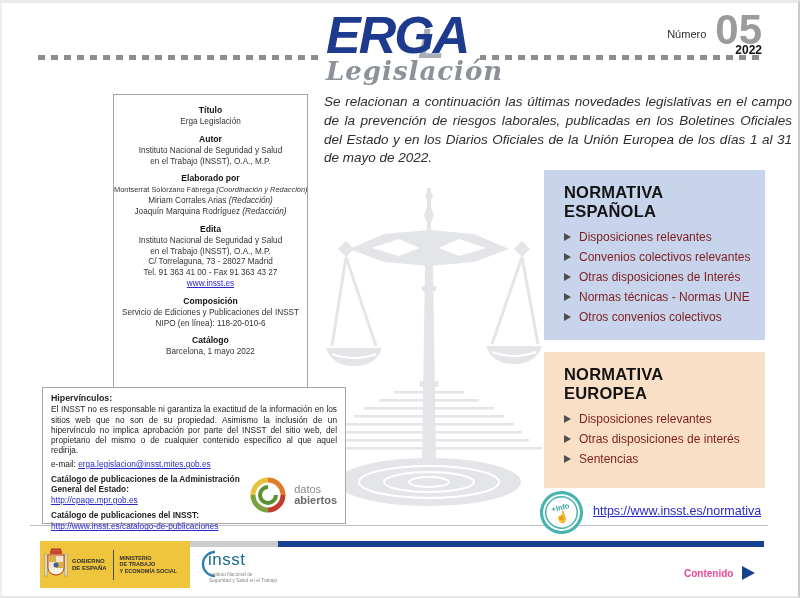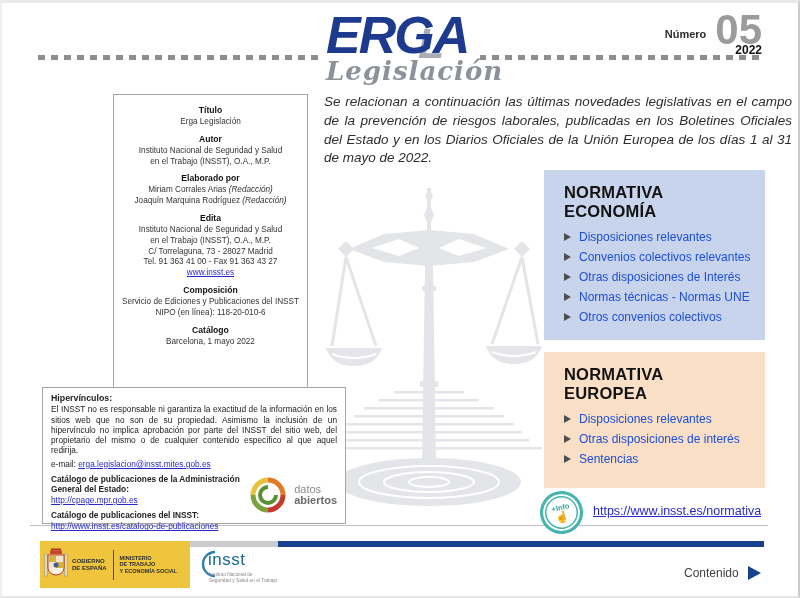--- a/index.html
+++ b/index.html
@@ -20,21 +20,21 @@
   .brand-word{position:relative;display:block;font-style:italic;font-weight:900;
     font-size:52px;line-height:38px;letter-spacing:-2px;color:#1e3a8f;z-index:2;}
   .brand-accent{position:absolute;left:92px;top:3px;font-style:italic;font-weight:900;
     font-size:43px;color:#a9aeb6;z-index:1;}
   .brand-script{display:block;margin-top:2px;font-family:"DejaVu Serif",serif;
     font-style:italic;font-weight:bold;font-size:26px;color:#8d929a;letter-spacing:1px;}
 
   
   .issue{position:absolute;left:640px;top:10px;width:120px;}
   .issue-top{display:flex;justify-content:flex-end;align-items:center;gap:9px;}
-  .issue-label{font-size:11px;font-weight:bold;color:#2e2e2e;margin-top:8px;}
+  .issue-label{font-size:11px;font-weight:normal;color:#2e2e2e;margin-top:8px;}
   .issue-number{font-size:42px;line-height:34px;font-weight:bold;color:#9b9b9b;}
   .issue-year{text-align:right;font-size:12px;font-weight:bold;color:#111;margin-top:-4px;}
 
   
   .masthead{position:absolute;left:111px;top:91px;width:195px;height:294px;box-sizing:border-box;
     border:1px solid #a6a6a6;background:#fff;text-align:center;color:#333;padding-top:10px;z-index:2;}
   .mh-heading{font-size:8.6px;font-weight:bold;color:#111;margin:6px 0 2px;}
   .mh-heading.first{margin-top:0;}
   .mh-line{font-size:8.2px;line-height:10.8px;}
   .mh-line.xs{font-size:7.4px;white-space:nowrap;}
@@ -59,21 +59,21 @@
 
   
   .watermark{position:absolute;left:322px;top:183px;z-index:0;}
 
   
   .nbox{position:absolute;left:542px;width:221px;box-sizing:border-box;padding:13px 0 0 20px;z-index:2;}
   .nbox-es{top:167px;height:170px;background:#c7d4ec;}
   .nbox-eu{top:349px;height:136px;background:#f8dfc6;}
   .nbox-title{font-size:16.5px;font-weight:bold;color:#131313;line-height:19px;letter-spacing:0.2px;}
   .nbox-items{margin-top:6px;}
-  .nbox-item{display:flex;align-items:center;gap:8px;height:20px;font-size:12px;color:#1d4ed8;}
+  .nbox-item{display:flex;align-items:center;gap:8px;height:20px;font-size:12px;color:#7f1d1d;}
   .arrow-icon{width:0;height:0;border-left:7px solid #4f4f4f;
     border-top:4.5px solid transparent;border-bottom:4.5px solid transparent;flex:0 0 auto;}
 
   
   .info-badge{position:absolute;left:538px;top:488px;width:43px;height:43px;border-radius:50%;
     border:3px solid #45b4ae;box-sizing:border-box;background:#fff;z-index:2;cursor:pointer;
     display:flex;flex-direction:column;align-items:center;justify-content:center;
     transform:rotate(-12deg);box-shadow:inset 0 0 0 2px #fff,inset 0 0 0 3.5px #45b4ae;}
   .info-text{font-size:7.5px;font-weight:bold;color:#3aa39d;}
   .info-hand{font-size:11px;line-height:11px;color:#3aa39d;}
@@ -88,21 +88,21 @@
     display:flex;align-items:center;gap:4px;padding:0 4px;box-sizing:border-box;}
   .gov-text div{font-size:6px;font-weight:bold;color:#2e2e2e;line-height:7px;}
   .gov-divider{width:1px;height:30px;background:#4a4a4a;margin:0 2px;flex:0 0 auto;}
   .min-text div{font-size:5.5px;font-weight:bold;color:#2e2e2e;line-height:6.5px;}
   .insst-logo{position:absolute;left:192px;top:546px;width:130px;height:36px;}
   .insst-arc{position:absolute;left:0;top:0;}
   .insst-name{position:absolute;left:14px;top:1px;font-size:17px;color:#18698f;letter-spacing:0.5px;}
   .insst-sub{position:absolute;left:15px;top:23px;}
   .insst-sub div{font-size:4.8px;line-height:5.6px;color:#8a8a8a;}
   .contenido{position:absolute;left:682px;top:563px;display:flex;align-items:center;gap:9px;cursor:pointer;z-index:2;}
-  .contenido-label{font-size:12px;font-weight:normal;color:#404040;}
+  .contenido-label{font-size:10px;font-weight:bold;color:#ec4899;}
   .contenido-arrow{width:0;height:0;border-left:13px solid #17418f;
     border-top:7px solid transparent;border-bottom:7px solid transparent;}
 </style>
 </head>
 <body>
 
 <div class="page">
 
   <div class="dash dash-left"></div>
   <div class="dash dash-right"></div>
@@ -121,20 +121,21 @@
     <div class="issue-year">2022</div>
   </div>
 
   <div class="masthead">
     <div class="mh-heading first">Título</div>
     <div class="mh-line">Erga Legislación</div>
     <div class="mh-heading">Autor</div>
     <div class="mh-line">Instituto Nacional de Seguridad y Salud</div>
     <div class="mh-line">en el Trabajo (INSST), O.A., M.P.</div>
     <div class="mh-heading">Elaborado por</div>
+    <div class="mh-line xs"><span>Montserrat Solórzano Fábrega </span><span class="role">(Coordinación y Redacción)</span></div>
     <div class="mh-line"><span>Miriam Corrales Arias </span><span class="role">(Redacción)</span></div>
     <div class="mh-line"><span>Joaquín Marquina Rodríguez </span><span class="role">(Redacción)</span></div>
     <div class="mh-heading">Edita</div>
     <div class="mh-line">Instituto Nacional de Seguridad y Salud</div>
     <div class="mh-line">en el Trabajo (INSST), O.A., M.P.</div>
     <div class="mh-line">C/ Torrelaguna, 73 - 28027 Madrid</div>
     <div class="mh-line">Tel. 91 363 41 00 - Fax 91 363 43 27</div>
     <div class="mh-line"><span class="link">www.insst.es</span></div>
     <div class="mh-heading">Composición</div>
     <div class="mh-line">Servicio de Ediciones y Publicaciones del INSST</div>
@@ -205,21 +206,21 @@
       <path d="M168,166 Q190,174 212,166"></path>
       <ellipse cx="105" cy="296" rx="70" ry="16"></ellipse>
       <ellipse cx="105" cy="296" rx="45" ry="10"></ellipse>
       <ellipse cx="105" cy="296" rx="20" ry="5"></ellipse>
     </g>
   </svg>
 
   <div class="nbox nbox-es">
     <div class="nbox-title">
       <div>NORMATIVA</div>
-      <div>ECONOMÍA</div>
+      <div>ESPAÑOLA</div>
     </div>
     <div class="nbox-items">
       <div class="nbox-item">
           <span class="arrow-icon"></span>
           <span>Disposiciones relevantes</span>
         </div>
       <div class="nbox-item">
           <span class="arrow-icon"></span>
           <span>Convenios colectivos relevantes</span>
         </div>

